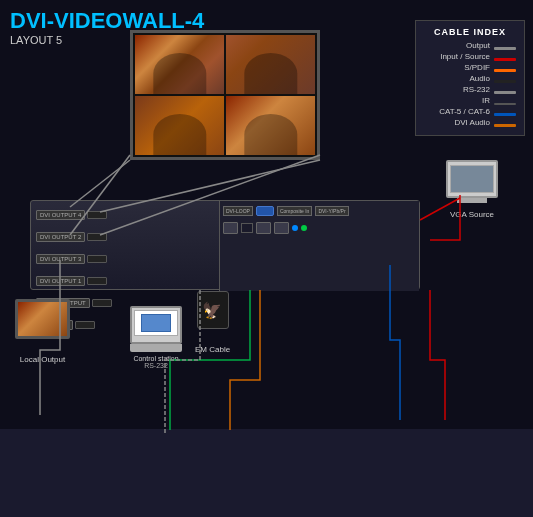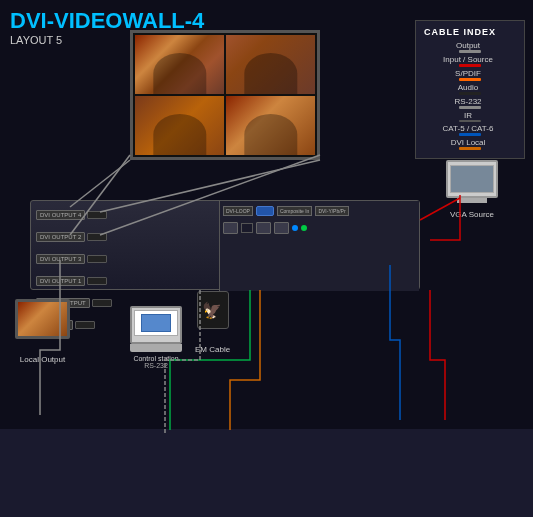--- a/index.html
+++ b/index.html
@@ -47,29 +47,29 @@
       background: rgba(30,30,50,0.9);
       border: 1px solid #444;
       padding: 6px 8px;
       min-width: 110px;
     }
 
     .cable-index-title {
       color: #ffffff;
       font-size: 9px;
       font-weight: bold;
+      text-align: center;
       margin-bottom: 4px;
       letter-spacing: 1px;
     }
 
     .legend-item {
       display: flex;
-      align-items: center;
+      align-items: flex-end;
       margin-bottom: 2px;
-      flex-direction: column;
     }
 
     .legend-label {
       color: #cccccc;
       font-size: 8px;
       flex: 1;
       text-align: right;
       padding-right: 4px;
     }
 
@@ -289,21 +289,21 @@
     </div>
     <div class="legend-item">
       <span class="legend-label">IR</span>
       <div class="legend-line" style="background:#555555; border-top: 2px dashed #555;height:1px;"></div>
     </div>
     <div class="legend-item">
       <span class="legend-label">CAT-5 / CAT-6</span>
       <div class="legend-line" style="background:#0055bb;"></div>
     </div>
     <div class="legend-item">
-      <span class="legend-label">DVI Local</span>
+      <span class="legend-label">DVI Audio</span>
       <div class="legend-line" style="background:#cc6600;"></div>
     </div>
   </div>
 
   <div class="videowall">
     <div class="video-cell">
       <div class="video-cell-inner"></div>
     </div>
     <div class="video-cell">
       <div class="video-cell-inner" style="background: linear-gradient(135deg, #A0522D 0%, #8B4513 30%, #6B3A2A 100%);"></div>

